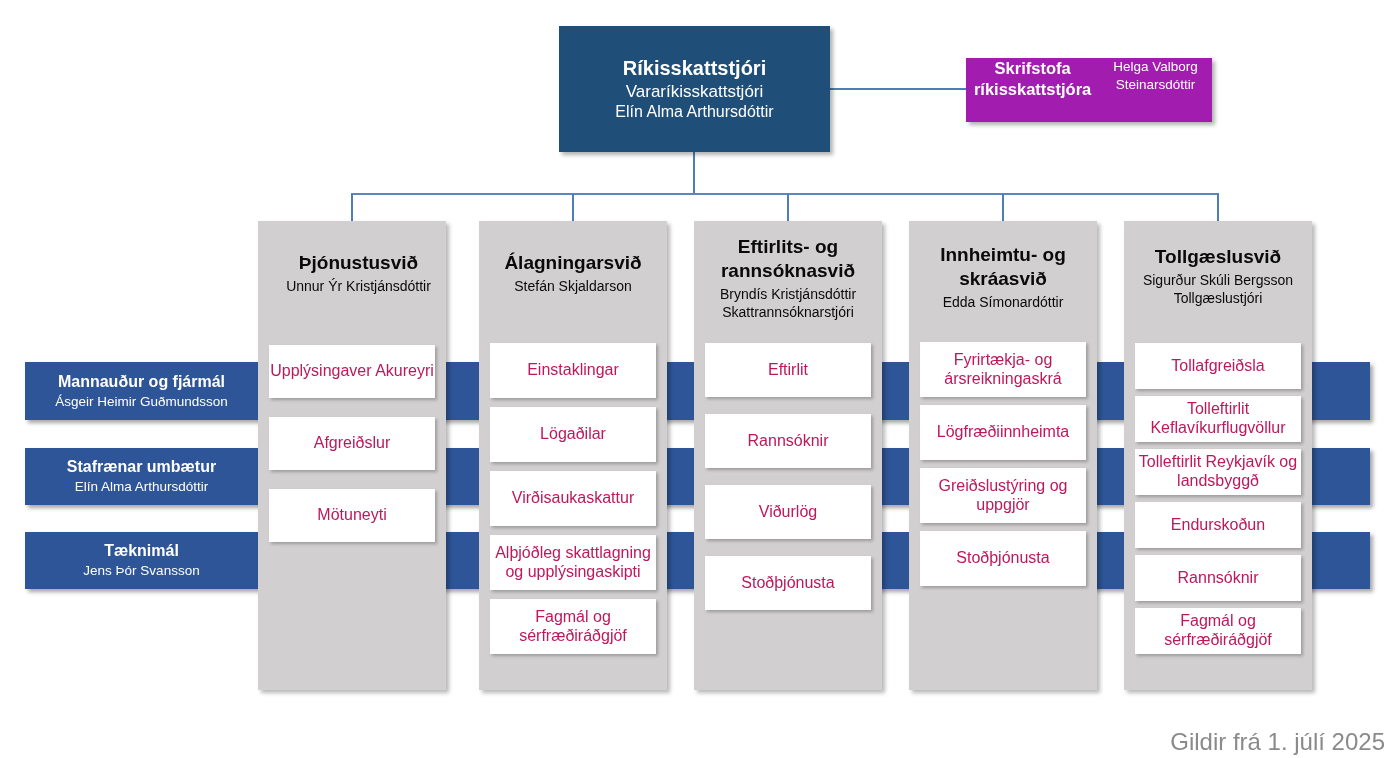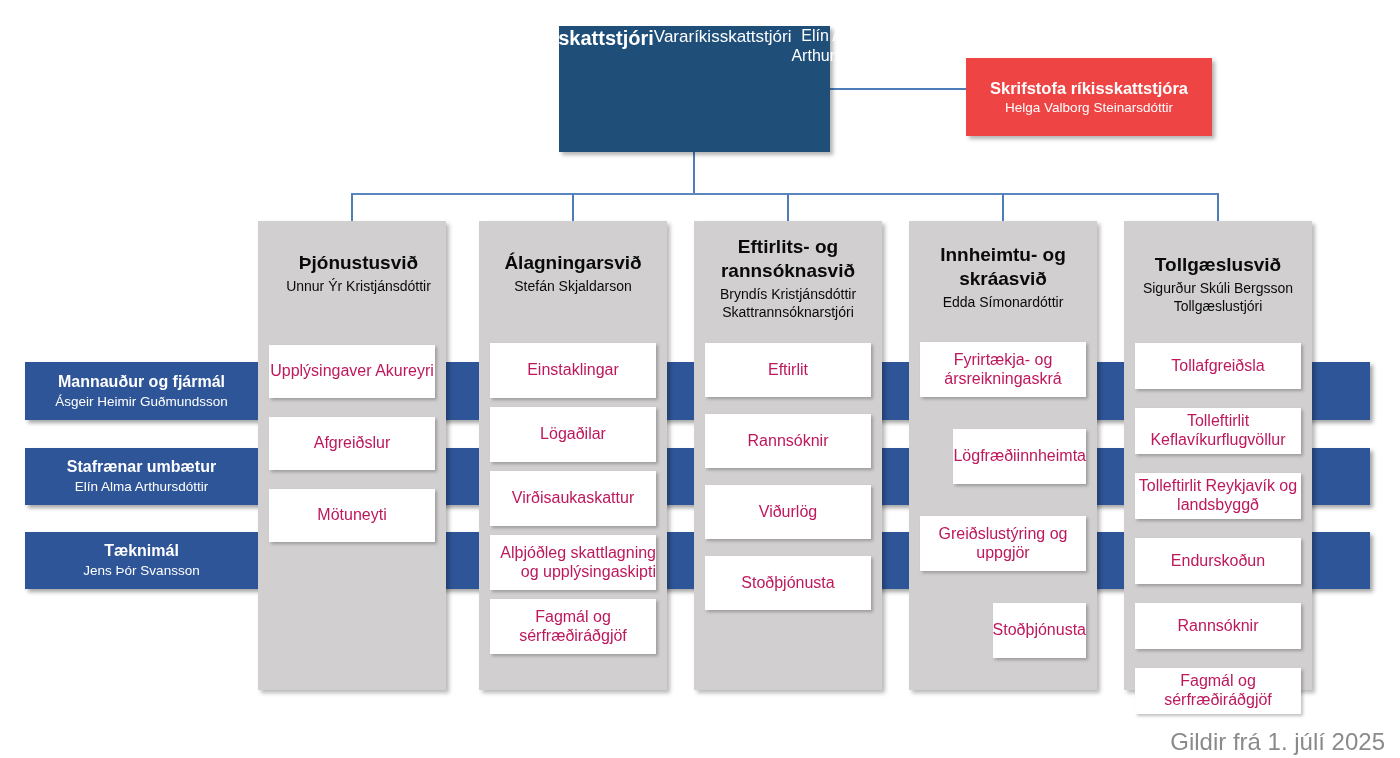--- a/index.html
+++ b/index.html
@@ -10,32 +10,32 @@
   
   .line{position:absolute;background:#4f7dba;}
   .root-vline{left:693px;top:151px;width:2px;height:43px;}
   .rail{left:351px;top:193px;width:868px;height:2px;background:#5b87be;}
   .stub{top:194px;width:2px;height:28px;}
   .office-hline{left:830px;top:88px;width:136px;height:2px;}
   
   .root-box{
     position:absolute;left:559px;top:26px;width:271px;height:126px;
     background:#1F4E79;color:#fff;text-align:center;z-index:3;
-    display:flex;flex-direction:row;justify-content:center;
+    display:flex;flex-direction:column;justify-content:center;
     box-shadow:3px 3px 4px rgba(0,0,0,0.3);
   }
   .root-title{font-size:20px;font-weight:bold;line-height:1.25;}
   .root-director{font-size:17px;font-weight:bold;line-height:1.25;margin-bottom:13px;}
   .root-deputy-title{font-size:17px;line-height:1.25;}
   .root-deputy{font-size:16px;line-height:1.25;}
   
   .office-box{
-    position:absolute;left:966px;top:58px;width:246px;height:78px;
-    background:#ef4444;color:#fff;text-align:center;z-index:3;
-    display:flex;flex-direction:column;justify-content:center;
+    position:absolute;left:966px;top:58px;width:246px;height:64px;
+    background:#a21caf;color:#fff;text-align:center;z-index:3;
+    display:flex;flex-direction:row;justify-content:center;
     box-shadow:3px 3px 4px rgba(0,0,0,0.3);
   }
   .office-title{font-size:16.5px;font-weight:bold;line-height:1.3;}
   .office-head{font-size:13.5px;line-height:1.3;}
   
   .band{
     position:absolute;left:25px;width:1345px;background:#2E5597;z-index:1;
     box-shadow:3px 3px 4px rgba(0,0,0,0.35);
   }
   .band0{top:362px;height:58px;}
@@ -130,21 +130,21 @@
       <div class="col-header" style="padding-top: 30px;">
         <div class="col-title">Álagningarsvið</div>
         <div class="col-heads">
             <div class="col-head">Stefán Skjaldarson</div>
           </div>
       </div>
       <div class="col-units" style="top: 122px; gap: 9px;">
           <div class="unit" style="min-height: 55px;">Einstaklingar</div>
           <div class="unit" style="min-height: 55px;">Lögaðilar</div>
           <div class="unit" style="min-height: 55px;">Virðisaukaskattur</div>
-          <div class="unit" style="min-height: 55px; text-align: right;">Alþjóðleg skattlagning og upplýsingaskipti</div>
+          <div class="unit" style="min-height: 55px;">Alþjóðleg skattlagning og upplýsingaskipti</div>
           <div class="unit" style="min-height: 55px;">Fagmál og sérfræðiráðgjöf</div>
         </div>
     </div>
       <div class="column" style="left: 694px;">
       <div class="col-header" style="padding-top: 14px;">
         <div class="col-title">Eftirlits- og rannsóknasvið</div>
         <div class="col-heads">
             <div class="col-head">Bryndís Kristjánsdóttir</div>
             <div class="col-head">Skattrannsóknarstjóri</div>
           </div>
@@ -156,36 +156,36 @@
           <div class="unit" style="min-height: 54px;">Stoðþjónusta</div>
         </div>
     </div>
       <div class="column" style="left: 909px;">
       <div class="col-header" style="padding-top: 22px;">
         <div class="col-title">Innheimtu- og skráasvið</div>
         <div class="col-heads">
             <div class="col-head">Edda Símonardóttir</div>
           </div>
       </div>
-      <div class="col-units" style="top: 121px; gap: 32px; align-items: flex-end;">
+      <div class="col-units" style="top: 121px; gap: 8px;">
           <div class="unit" style="min-height: 55px;">Fyrirtækja- og ársreikningaskrá</div>
           <div class="unit" style="min-height: 55px;">Lögfræðiinnheimta</div>
           <div class="unit" style="min-height: 55px;">Greiðslustýring og uppgjör</div>
           <div class="unit" style="min-height: 55px;">Stoðþjónusta</div>
         </div>
     </div>
       <div class="column" style="left: 1124px;">
-      <div class="col-header" style="padding-top: 32px;">
+      <div class="col-header" style="padding-top: 24px;">
         <div class="col-title">Tollgæslusvið</div>
         <div class="col-heads">
             <div class="col-head">Sigurður Skúli Bergsson</div>
             <div class="col-head">Tollgæslustjóri</div>
           </div>
       </div>
-      <div class="col-units" style="top: 122px; gap: 19px;">
+      <div class="col-units" style="top: 122px; gap: 7px;">
           <div class="unit" style="min-height: 46px;">Tollafgreiðsla</div>
           <div class="unit" style="min-height: 46px;">Tolleftirlit Keflavíkurflugvöllur</div>
           <div class="unit" style="min-height: 46px;">Tolleftirlit Reykjavík og landsbyggð</div>
           <div class="unit" style="min-height: 46px;">Endurskoðun</div>
           <div class="unit" style="min-height: 46px;">Rannsóknir</div>
           <div class="unit" style="min-height: 46px;">Fagmál og sérfræðiráðgjöf</div>
         </div>
     </div>
     </div>
 

